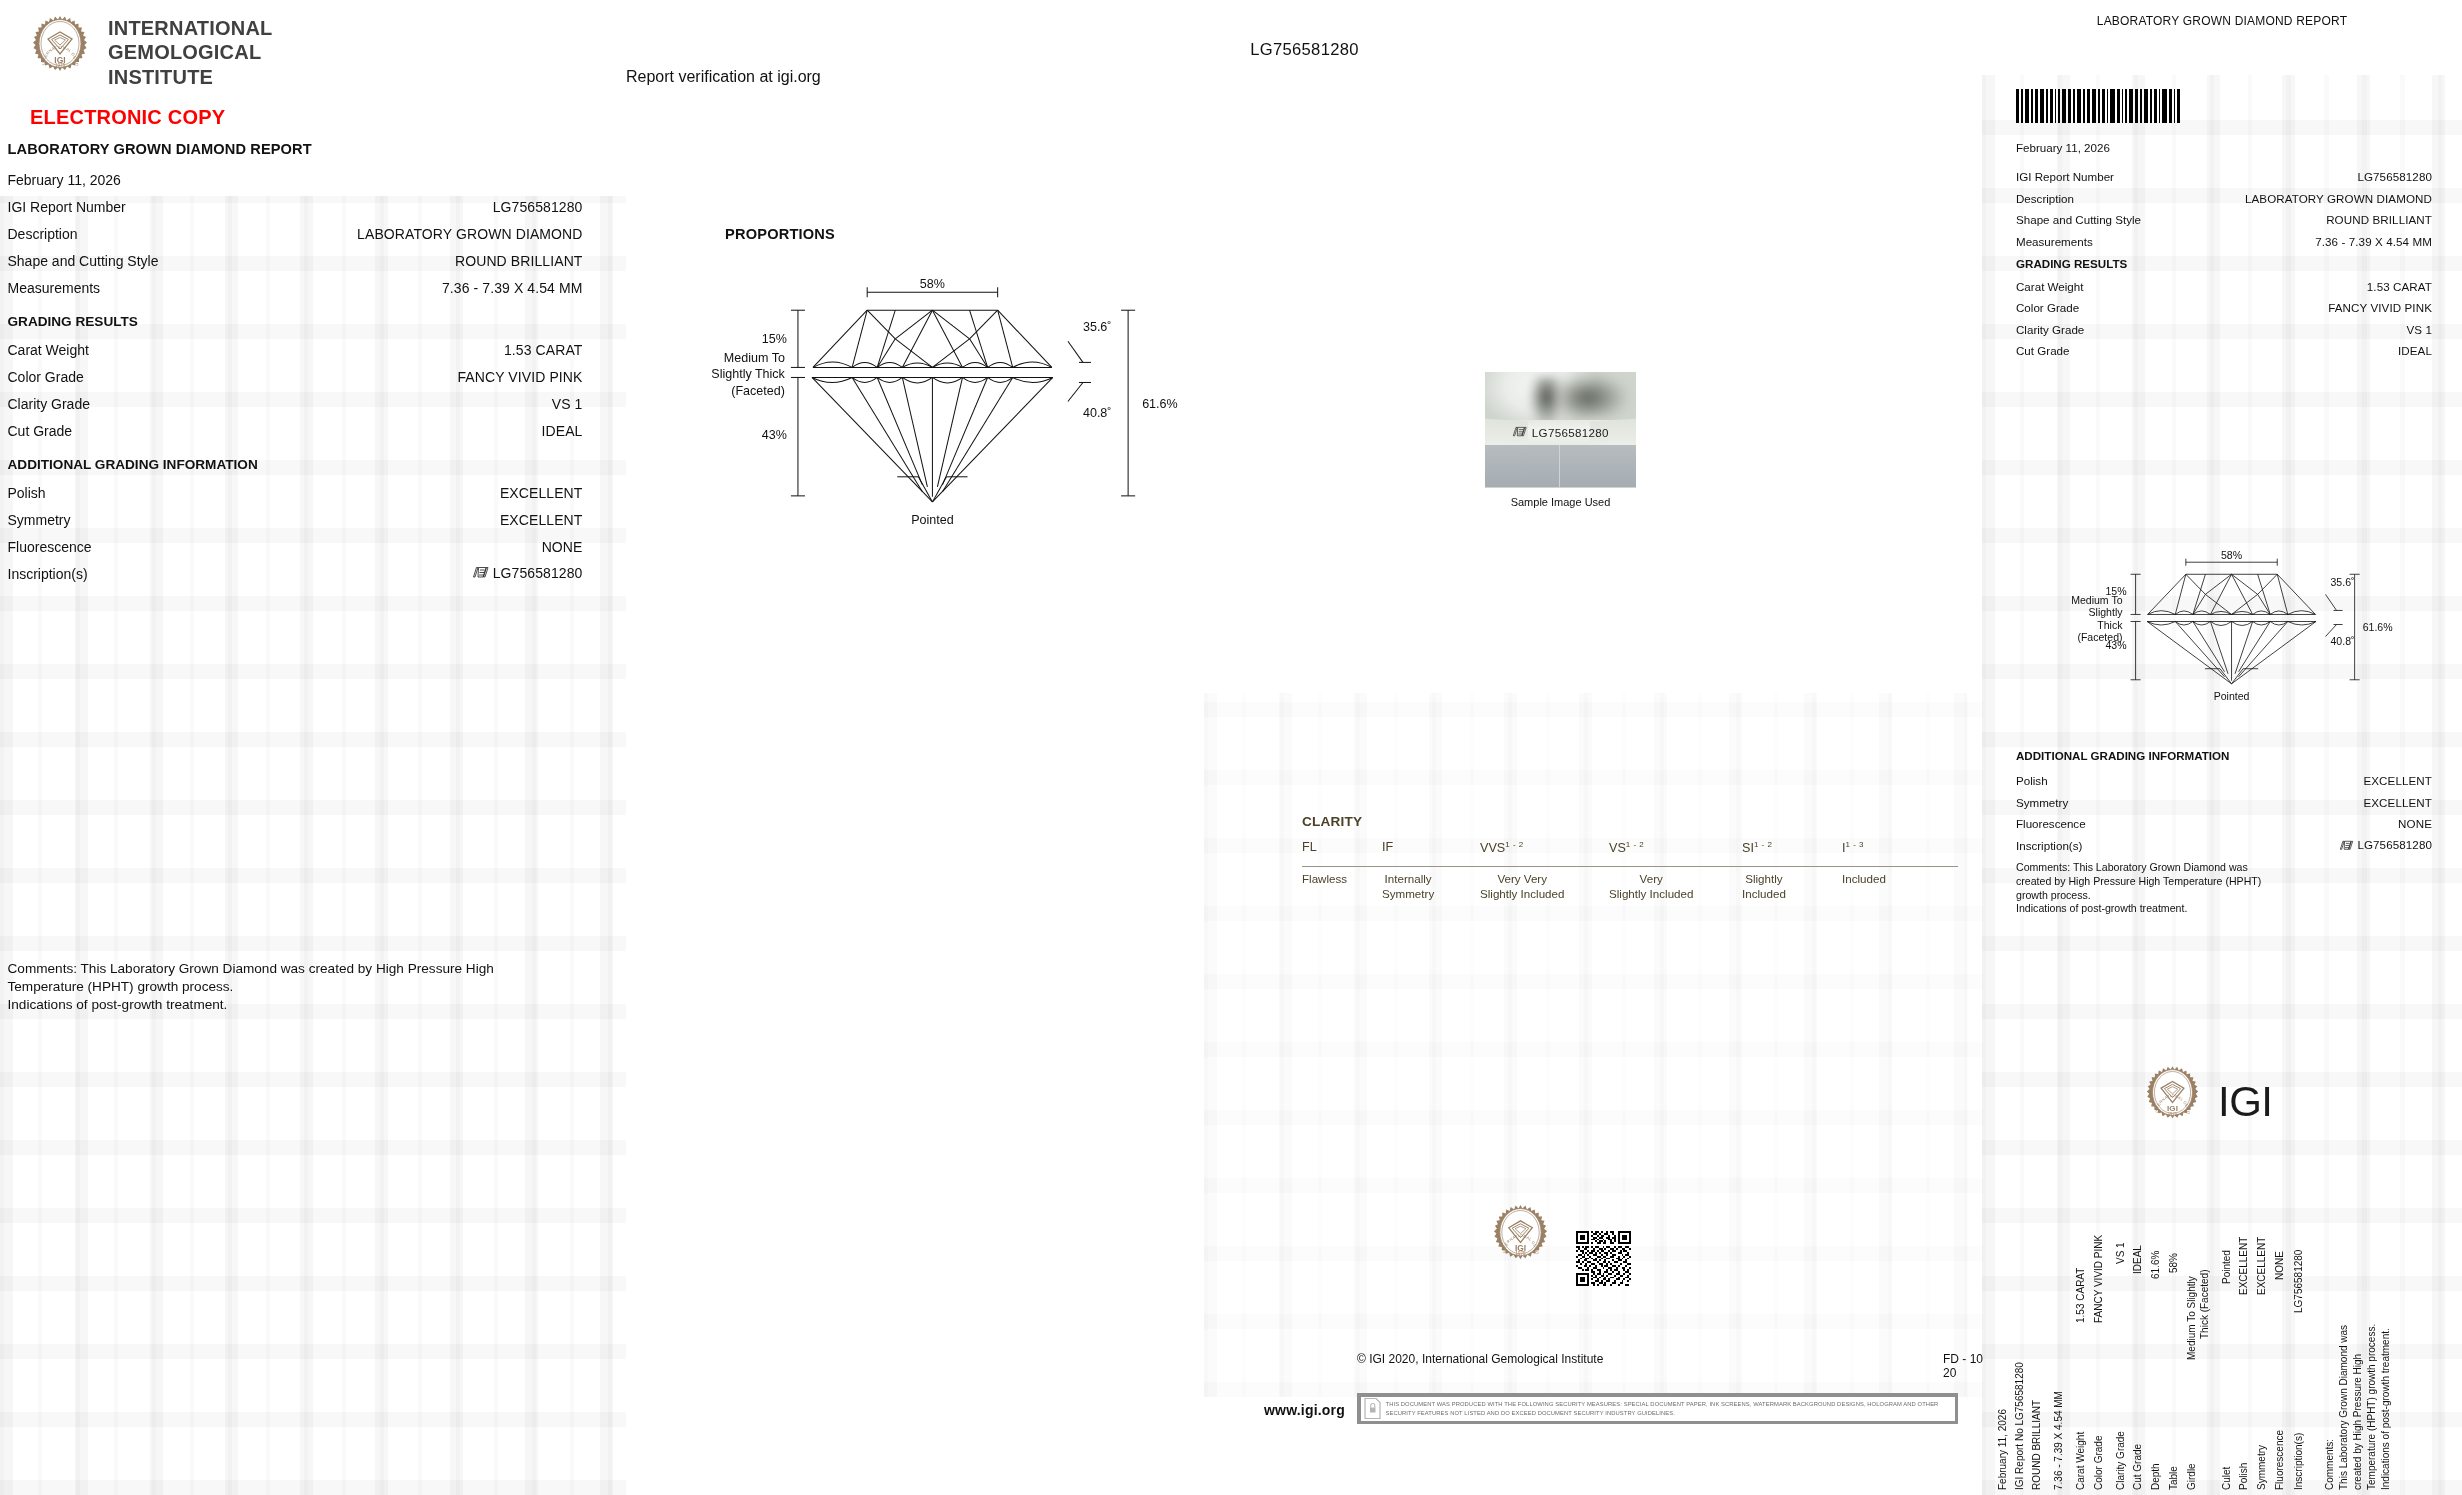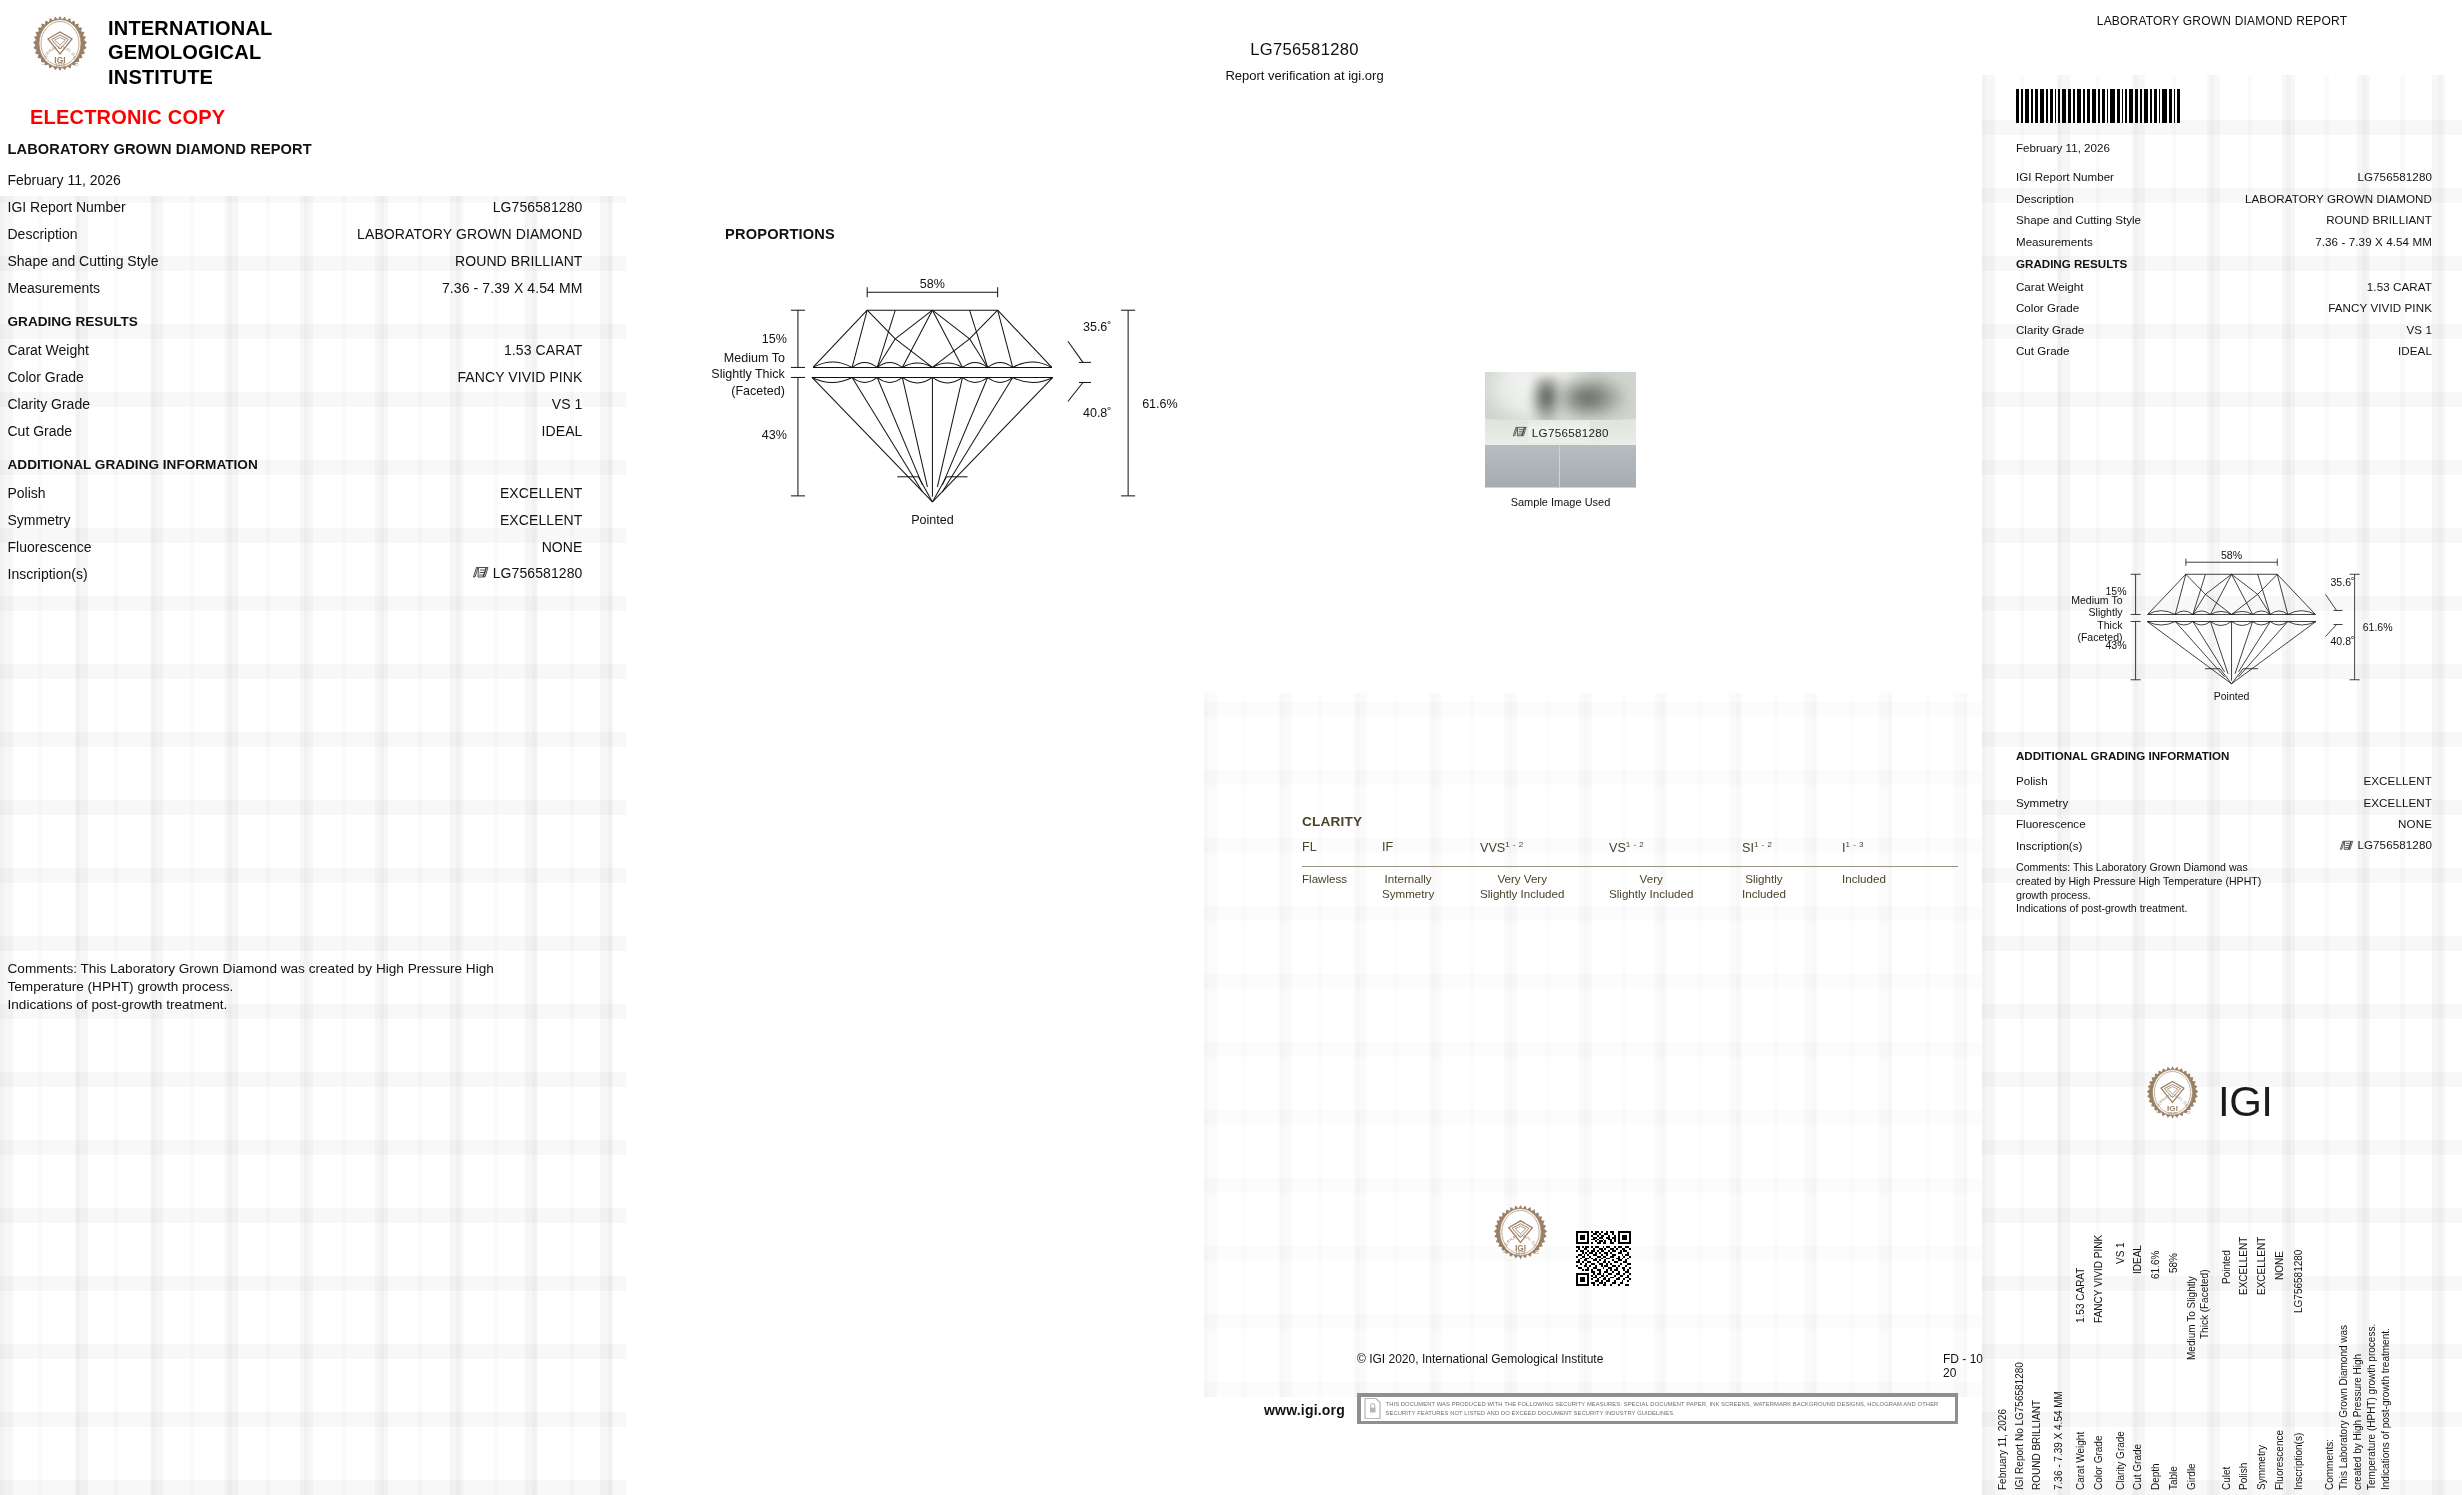--- a/index.html
+++ b/index.html
@@ -26,32 +26,32 @@
 
   .row{display:flex;justify-content:space-between;align-items:baseline;}
   .lbl{font-weight:400;}
   .val{font-weight:400;letter-spacing:0.1px;}
   .sec-head{font-weight:bold;}
 
   
   #igi-logo-block{position:absolute;left:29px;top:15px;display:flex;align-items:center;gap:17px;}
   .seal{width:62px;height:75px;position:relative;}
   .seal svg{display:block;}
-  #brand-name{font-weight:bold;font-size:20px;line-height:1.22;letter-spacing:0.2px;color:#000000;}
+  #brand-name{font-weight:bold;font-size:20px;line-height:1.22;letter-spacing:0.2px;color:#404040;}
   #electronic-copy{position:absolute;left:30px;top:106px;color:#ff0000;font-weight:bold;font-size:20px;letter-spacing:0.2px;}
   #left-report-title{position:absolute;left:7.5px;top:141px;font-weight:bold;font-size:14.6px;letter-spacing:0.1px;}
 
   #left-data{position:absolute;left:7.5px;top:166px;width:575px;font-size:14px;}
   #left-data .row{margin:0;height:27px;align-items:center;}
   #left-data .section{margin-top:6px;height:29px;display:flex;align-items:center;font-size:13.6px;}
   #left-comments{position:absolute;left:7.5px;top:960px;width:533px;font-size:13.6px;line-height:1.33;}
 
   
   #report-no{position:absolute;left:0;width:1357px;top:40px;text-align:center;font-size:16.6px;letter-spacing:0.3px;}
-  #report-verify{position:absolute;left:0;width:1357px;top:68px;text-align:center;font-size:13px;}
+  #report-verify{position:absolute;left:0;width:1357px;top:68px;text-align:left;font-size:16px;}
   #proportions-title{position:absolute;left:99px;top:226px;font-weight:bold;font-size:14.6px;letter-spacing:0.2px;}
   #proportions-figure{position:absolute;left:60px;top:251px;width:538px;height:281px;}
 
   #sample-image-wrap{position:absolute;left:859px;top:372px;width:151px;height:116px;}
   #sample-photo{width:151px;height:116px;position:relative;overflow:hidden;
     background:
       radial-gradient(ellipse 60px 45px at 35% 12%, #f6f7f5 0%, #e9ece8 55%, #cfd4cd 100%),
       linear-gradient(180deg,#fbfcfb 0%,#eef0ee 38%,#b9bfc2 52%,#9aa1a6 100%);
   }
   .sp-dark1{position:absolute;left:44px;top:5px;width:35px;height:50px;

